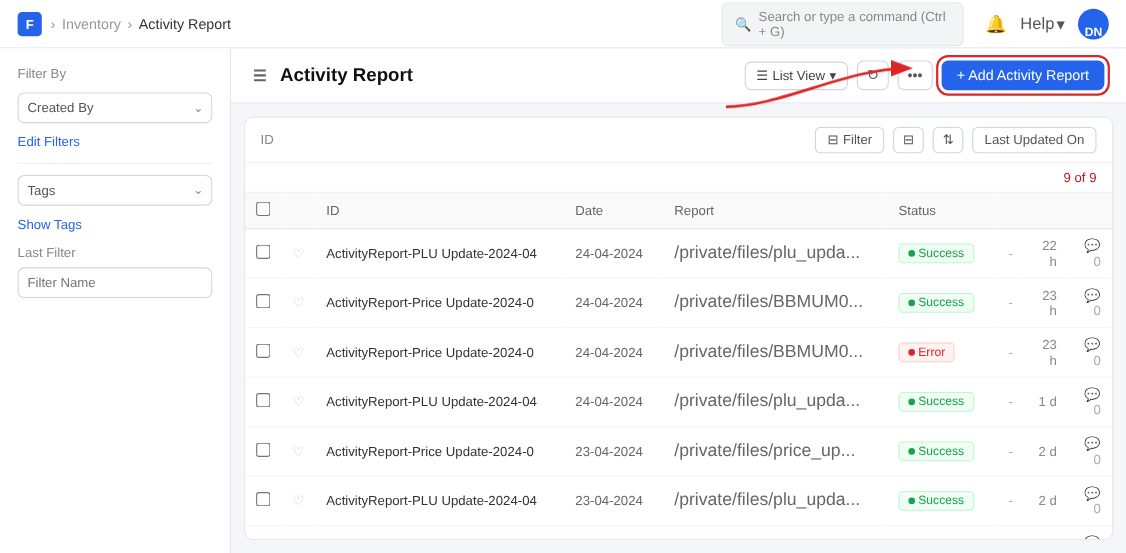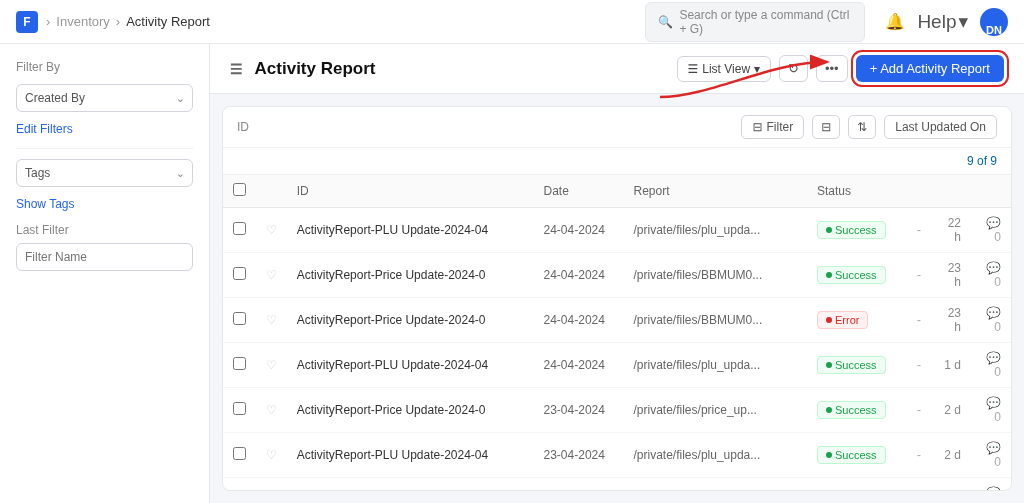--- a/index.html
+++ b/index.html
@@ -6,21 +6,21 @@
     body { font-family: -apple-system, BlinkMacSystemFont, 'Segoe UI', sans-serif; font-size: 13px; background: #f5f6fa; color: #333; height: 503px; overflow: hidden; }
 
     
     .top-nav { background: #fff; border-bottom: 1px solid #e5e7eb; height: 44px; display: flex; align-items: center; padding: 0 16px; gap: 8px; }
     .nav-logo { width: 22px; height: 22px; background: #2563eb; border-radius: 4px; display: flex; align-items: center; justify-content: center; color: white; font-weight: bold; font-size: 12px; flex-shrink: 0; }
     .nav-breadcrumb { display: flex; align-items: center; gap: 6px; color: #555; font-size: 13px; }
     .nav-breadcrumb span { color: #999; }
     .nav-search { margin-left: auto; display: flex; align-items: center; background: #f3f4f6; border: 1px solid #e5e7eb; border-radius: 6px; padding: 5px 12px; gap: 6px; width: 220px; color: #888; font-size: 12px; }
     .nav-right { display: flex; align-items: center; gap: 12px; margin-left: 12px; }
     .nav-bell { font-size: 16px; color: #666; cursor: pointer; }
-    .nav-help { display: flex; align-items: flex-end; gap: 2px; color: #555; font-size: 19px; cursor: pointer; }
+    .nav-help { display: flex; align-items: flex-start; gap: 2px; color: #555; font-size: 15px; cursor: pointer; }
     .nav-avatar { width: 28px; height: 28px; background: #2563eb; border-radius: 50%; display: flex; align-items: flex-end; justify-content: center; color: white; font-size: 11px; font-weight: 600; }
 
     
     .layout { display: flex; height: calc(503px - 44px); }
 
     
     .sidebar { width: 210px; background: #fff; border-right: 1px solid #e5e7eb; padding: 16px; flex-shrink: 0; overflow-y: auto; }
     .sidebar-title { font-size: 12px; color: #888; margin-bottom: 10px; font-weight: 500; }
     .filter-group { margin-bottom: 10px; }
     .filter-select { width: 100%; border: 1px solid #d1d5db; border-radius: 6px; padding: 6px 8px; font-size: 12px; background: #fff; color: #555; appearance: none; cursor: pointer; display: flex; align-items: center; justify-content: space-between; }
@@ -57,33 +57,33 @@
     
     table { width: 100%; border-collapse: collapse; }
     thead tr { border-bottom: 1px solid #e5e7eb; background: #fafafa; }
     thead th { padding: 8px 10px; font-size: 12px; font-weight: 500; color: #666; text-align: left; }
     tbody tr { border-bottom: 1px solid #f5f5f5; }
     tbody td { padding: 8px 10px; font-size: 12px; color: #444; }
     .cb-col { width: 30px; }
     .heart-col { width: 20px; color: #ccc; }
     .id-col { min-width: 160px; color: #333; font-size: 12px; white-space: nowrap; overflow: hidden; text-overflow: ellipsis; max-width: 200px; }
     .date-col { width: 90px; color: #666; }
-    .report-col { min-width: 140px; color: #666; font-size: 12px; white-space: nowrap; overflow: hidden; text-overflow: ellipsis; max-width: 180px; }
+    .report-col { min-width: 140px; color: #666; font-size: 16px; white-space: nowrap; overflow: hidden; text-overflow: ellipsis; max-width: 180px; }
     .status-col { width: 100px; }
     .dash-col { width: 20px; color: #aaa; text-align: center; }
     .time-col { width: 40px; color: #888; text-align: right; }
     .comment-col { width: 40px; color: #aaa; text-align: right; }
     .badge-success { background: #f0fdf4; color: #16a34a; border: 1px solid #bbf7d0; border-radius: 4px; padding: 2px 8px; font-size: 11px; display: inline-flex; align-items: center; gap: 3px; }
     .badge-error { background: #fef2f2; color: #dc2626; border: 1px solid #fecaca; border-radius: 4px; padding: 2px 8px; font-size: 11px; display: inline-flex; align-items: center; gap: 3px; }
     .dot { width: 6px; height: 6px; border-radius: 50%; display: inline-block; }
     .dot-success { background: #16a34a; }
     .dot-error { background: #dc2626; }
 
     
-    .row-count { text-align: right; padding: 6px 14px; font-size: 12px; color: #0369a1; border-bottom: 1px solid #f0f0f0; }
+    .row-count { text-align: right; padding: 6px 14px; font-size: 12px; color: #b91c1c; border-bottom: 1px solid #f0f0f0; }
   </style>
 </head>
 <body>
 
 <nav class="top-nav">
   <div class="nav-logo">
     <span>F</span>
   </div>
   <div class="nav-breadcrumb">
     <span>›</span>

